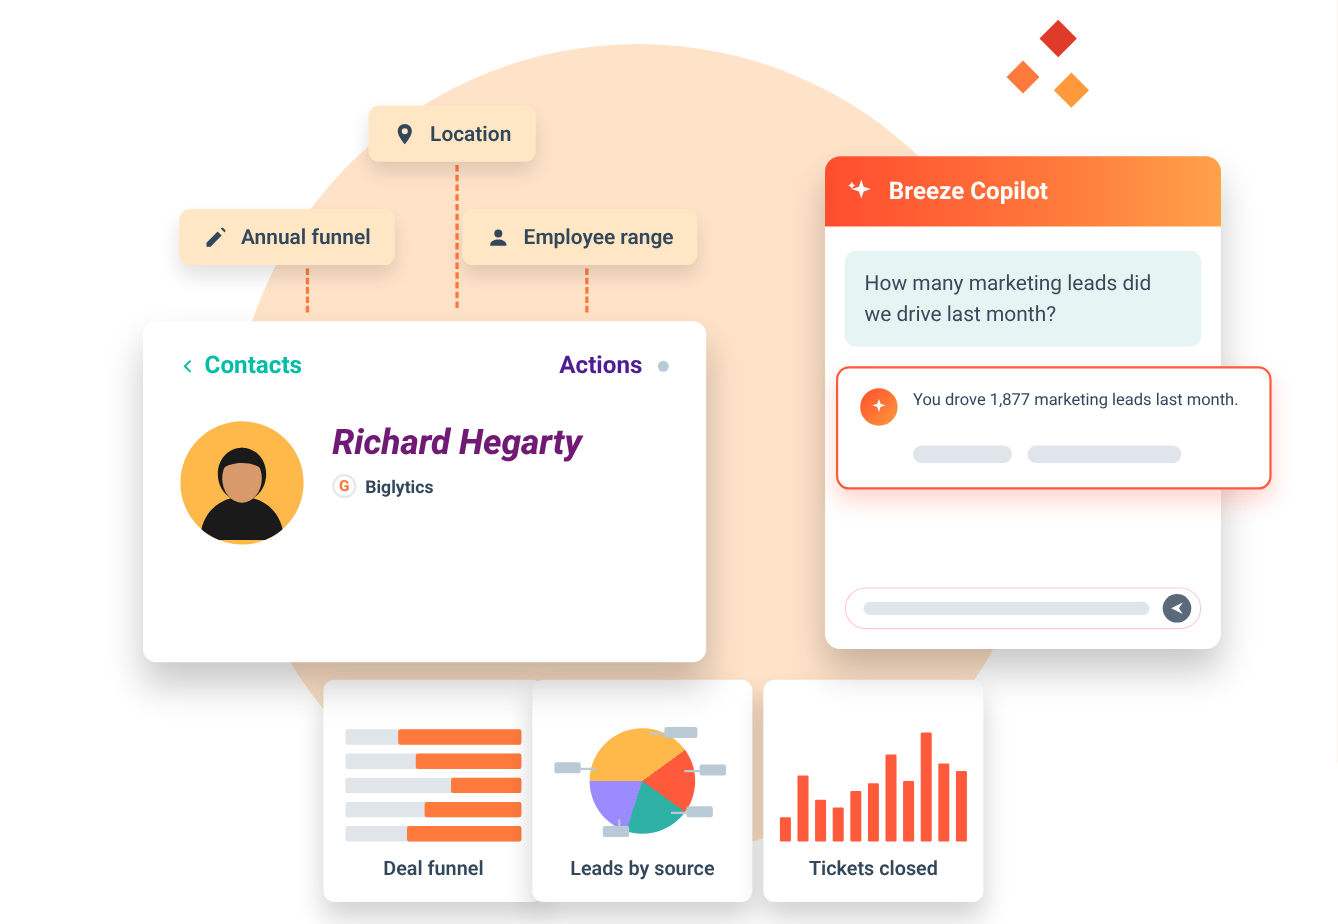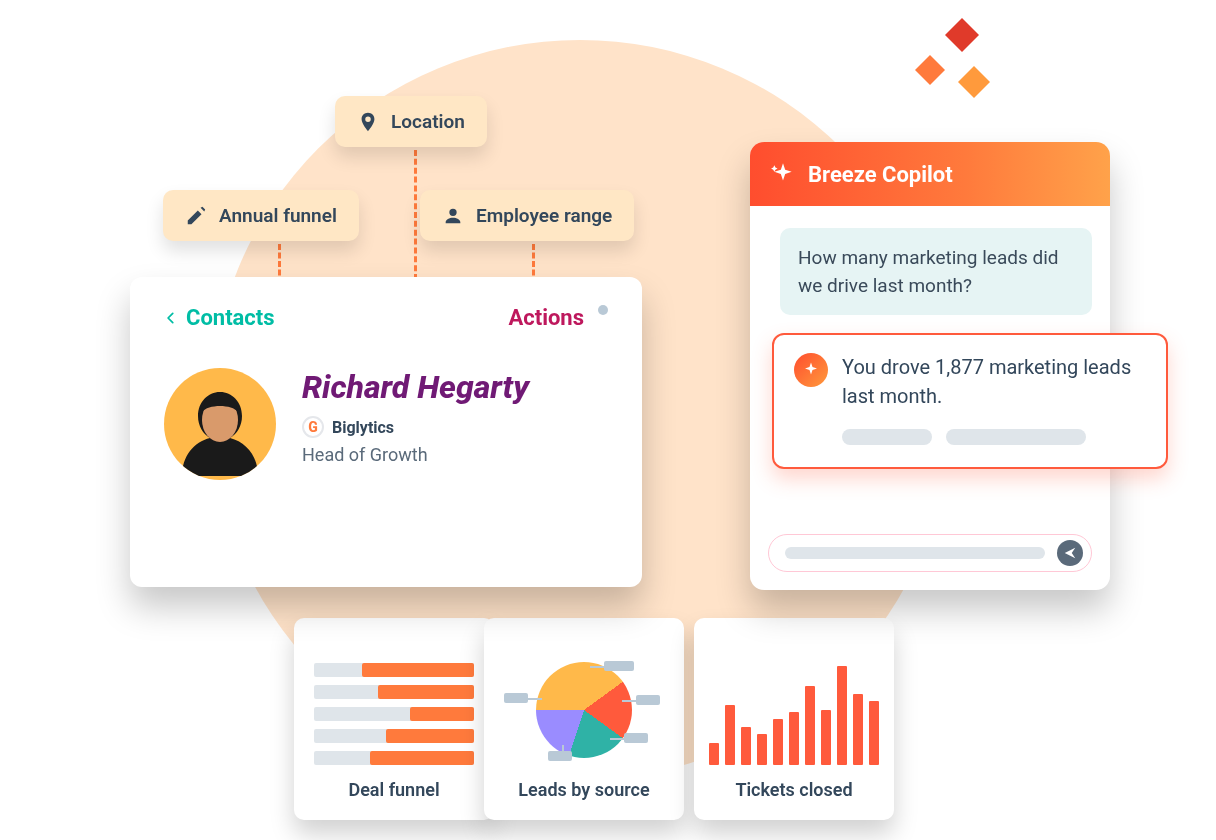--- a/index.html
+++ b/index.html
@@ -46,33 +46,33 @@
 
   
   .dash { position: absolute; border-left: 3px dashed #ff7a3c; z-index: 2; }
   .dash1 { top: 150px; left: 414px; height: 130px; }
   .dash2 { top: 244px; left: 278px; height:  40px; }
   .dash3 { top: 244px; left: 532px; height:  40px; }
 
   
   .contact-card {
     position: absolute;
-    top: 277px;
+    top: 292px;
     left: 130px;
     width: 512px;
     height: 310px;
     background: #fff;
     border-radius: 12px;
     box-shadow: 0 20px 34px rgba(0,0,0,0.22);
     z-index: 4;
     padding: 28px 34px;
   }
   .cc-header { display: flex; justify-content: space-between; align-items: center; }
   .cc-back { display: flex; align-items: center; gap: 8px; color: #00bda5; font-weight: 700; font-size: 22px; }
-  .cc-actions { display: flex; gap: 14px; color: #be185d; font-weight: 700; font-size: 22px; }
+  .cc-actions { display: flex; align-items: center; gap: 14px; color: #4c1d95; font-weight: 700; font-size: 22px; }
   .cc-actions .dot { width: 10px; height: 10px; border-radius: 50%; background: #b9c9d6; }
   .cc-body { display: flex; gap: 26px; margin-top: 38px; align-items: flex-start; }
   .avatar { width: 112px; height: 112px; border-radius: 50%; background: #ffb94a; position: relative; overflow: hidden; flex-shrink: 0; }
   .avatar svg { position: absolute; bottom: -6px; left: 50%; transform: translateX(-50%); }
   .cc-name { color: #701a75; font-weight: 800; font-size: 32px; font-style: italic; }
   .cc-company-row { display: flex; align-items: center; gap: 8px; margin-top: 10px; }
   .cc-company-badge { width: 22px; height: 22px; border-radius: 50%; border: 2px solid #e5e7eb; display: flex; align-items: center; justify-content: center; font-size: 14px; font-weight: 800; color: #ff7a3c; }
   .cc-company { color: #33475b; font-weight: 700; font-size: 16px; }
   .cc-title { color: #5a6a7a; font-size: 18px; margin-top: 6px; }
 
@@ -92,21 +92,21 @@
   }
   .copilot-header {
     height: 64px;
     border-radius: 14px 14px 0 0;
     background: linear-gradient(90deg, #ff4d2e 0%, #ff7a3c 60%, #ffa24a 100%);
     display: flex; align-items: center; gap: 12px;
     padding: 0 20px;
     color: #fff; font-weight: 700; font-size: 22px;
   }
   .copilot-header svg { width: 26px; height: 26px; fill: #fff; }
-  .copilot-body { padding: 22px 18px 18px; flex: 1; display: flex; flex-direction: column; gap: 18px; margin-left: 12px; }
+  .copilot-body { padding: 22px 18px 18px; flex: 1; display: flex; flex-direction: column; gap: 18px; }
   .bubble-q {
     background: #e6f4f4;
     border-radius: 10px;
     padding: 16px 18px;
     color: #3a4a5a;
     font-size: 19px;
     line-height: 1.45;
   }
   .bubble-a-wrap { position: relative; }
   .bubble-a {
@@ -115,21 +115,21 @@
     width: 396px;
     background: #fff;
     border: 2.5px solid #ff5a3c;
     border-radius: 12px;
     padding: 18px 20px 22px;
     box-shadow: 0 10px 20px rgba(255,90,60,0.25);
   }
   .bubble-a-row { display: flex; gap: 14px; }
   .ai-badge { width: 34px; height: 34px; border-radius: 50%; background: linear-gradient(135deg,#ff4d2e,#ff9a3c); display: flex; align-items: center; justify-content: center; flex-shrink: 0; }
   .ai-badge svg { width: 18px; height: 18px; fill: #fff; }
-  .bubble-a-text { color: #33475b; font-size: 20px; line-height: 1.45; }
+  .bubble-a-text { color: #33475b; font-size: 15px; line-height: 1.45; }
   .placeholders { display: flex; gap: 14px; margin-top: 18px; padding-left: 48px; }
   .ph { background: #dfe5ea; height: 16px; border-radius: 8px; }
   .ph1 { width: 90px; } .ph2 { width: 140px; }
   .copilot-input {
     margin: 12px 18px 18px;
     height: 38px;
     border: 1.5px solid #ffc8d6;
     border-radius: 20px;
     display: flex; align-items: center; justify-content: space-between;
     padding: 0 8px 0 16px;
@@ -232,21 +232,20 @@
         <ellipse cx="58" cy="50" rx="18" ry="22" fill="#d99a6b"></ellipse>
         <path d="M40 42c2-14 14-20 18-20s16 6 18 20c-6-8-30-8-36 0z" fill="#1a1a1a"></path>
       </svg>
     </div>
     <div>
       <div class="cc-name">Richard Hegarty</div>
       <div class="cc-company-row">
         <span class="cc-company-badge">G</span>
         <span class="cc-company">Biglytics</span>
       </div>
-      <div class="cc-title">Head of Growth</div>
     </div>
   </div>
 </div>
 
 <div class="copilot">
   <div class="copilot-header">
     <svg viewBox="0 0 24 24">
         <path d="M12 2l2 6 6 2-6 2-2 6-2-6-6-2 6-2 2-6zM4 4l1 2 2 1-2 1-1 2-1-2-2-1 2-1 1-2z"></path>
       </svg>
     <span>Breeze Copilot</span>

